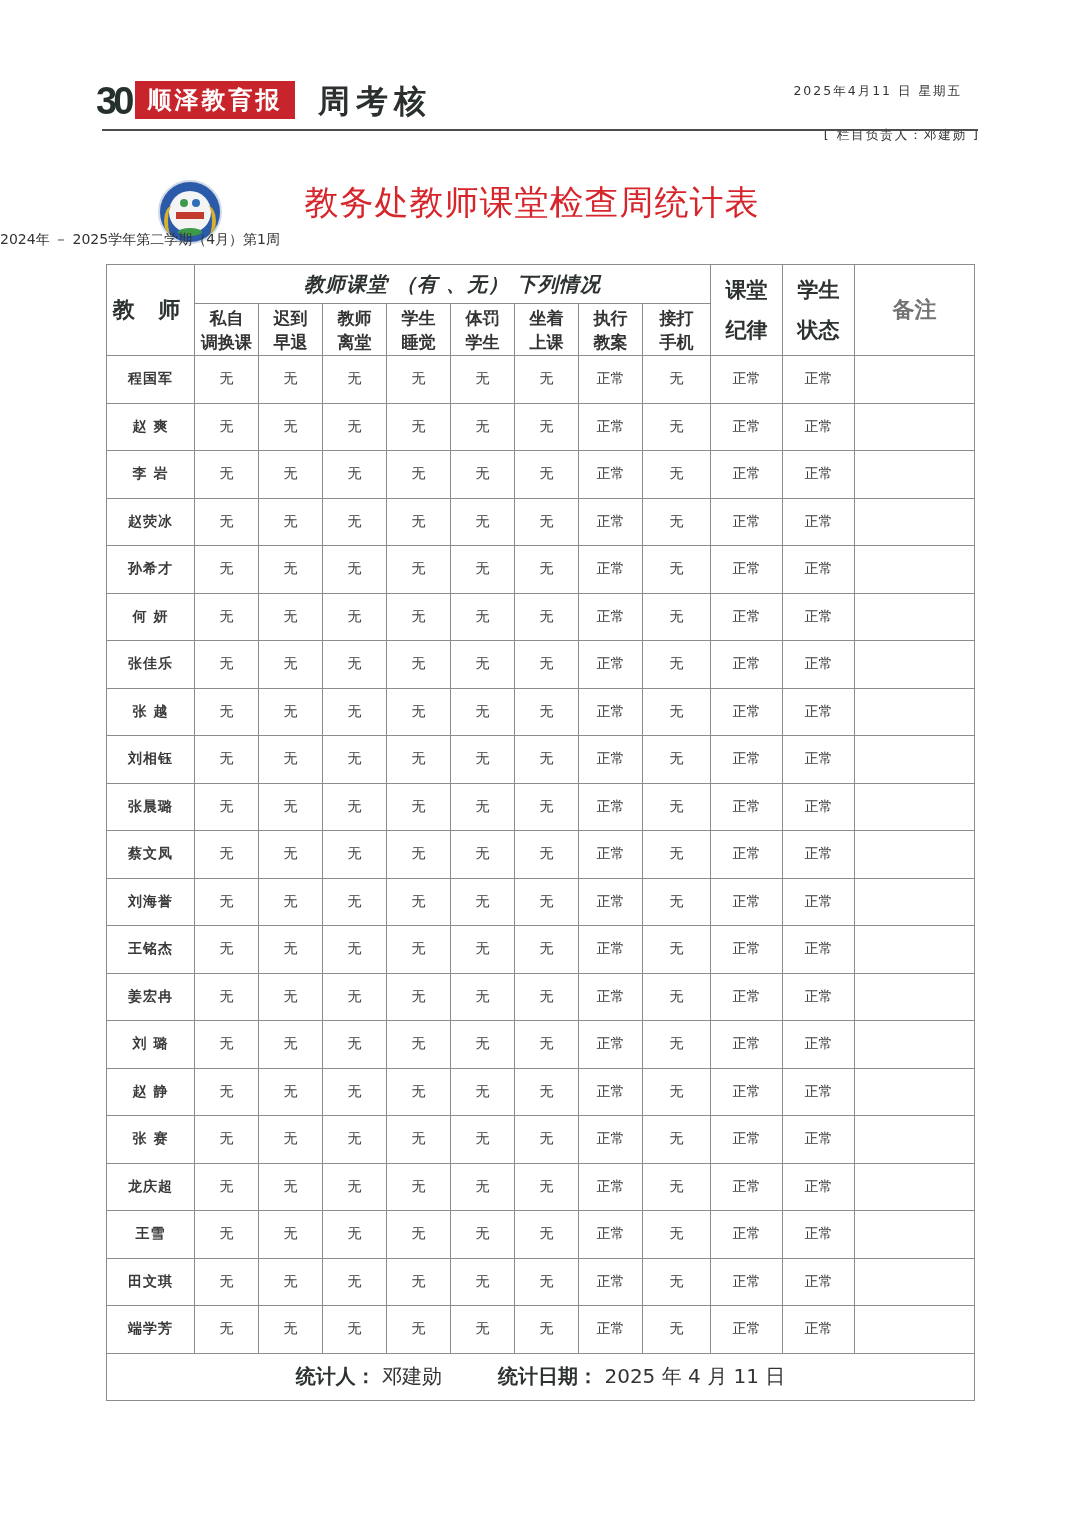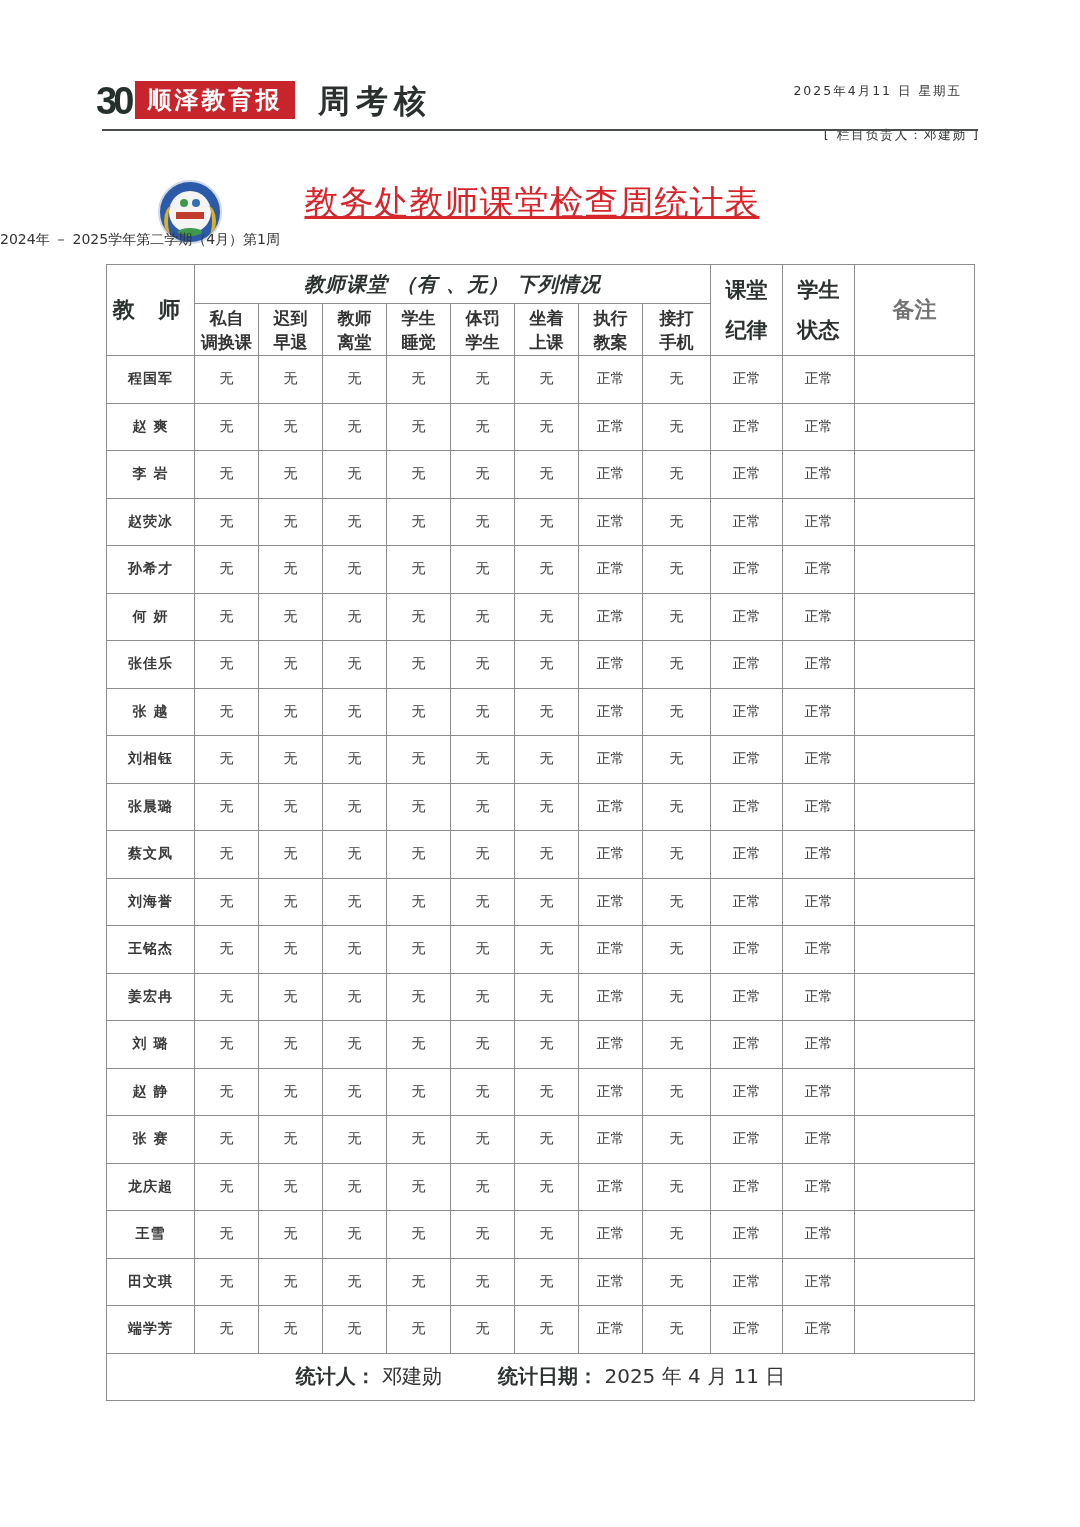--- a/index.html
+++ b/index.html
@@ -17,21 +17,21 @@
 
   .logo { position:absolute; left:158px; top:180px; width:64px; height:64px; border-radius:50%; background:#2a5aa8; border:2px solid #cfd9e8; box-sizing:border-box; overflow:hidden; }
   .logo .inner { position:absolute; left:9px; top:9px; width:42px; height:42px; border-radius:50%; background:#f4f4f4; }
   .logo .wheat-l { position:absolute; left:4px; top:24px; width:12px; height:30px; border-left:4px solid #d9b12a; border-radius:50%; }
   .logo .wheat-r { position:absolute; right:4px; top:24px; width:12px; height:30px; border-right:4px solid #d9b12a; border-radius:50%; }
   .logo .book { position:absolute; left:16px; top:30px; width:28px; height:7px; background:#c23a2c; }
   .logo .fig1 { position:absolute; left:20px; top:17px; width:8px; height:8px; border-radius:50%; background:#3e9a4a; }
   .logo .fig2 { position:absolute; left:32px; top:17px; width:8px; height:8px; border-radius:50%; background:#2f6fb8; }
   .logo .leaf { position:absolute; left:18px; top:46px; width:24px; height:8px; background:#3e9a4a; border-radius:50%; }
 
-  .doc-title { position:absolute; left:0; width:1064px; top:178px; text-align:center; font-size:34px; color:#d6262c; letter-spacing:1px; line-height:48px;text-decoration:underline; }
+  .doc-title { position:absolute; left:0; width:1064px; top:178px; text-align:center; font-size:34px; color:#d6262c; letter-spacing:1px; line-height:48px; }
   .doc-subtitle { position:absolute; left:0; width:1080px; top:229px; text-align:left; font-size:14px; color:#333; line-height:20px; }
 
   table.grid { position:absolute; left:106px; top:264px; width:868px; border-collapse:collapse; table-layout:fixed; }
   table.grid td, table.grid th { border:1px solid #8a8d8c; text-align:center; vertical-align:middle; padding:0; }
   .h-teacher { font-size:22px; font-weight:bold; letter-spacing:8px; color:#2c3230;margin-top:40px; }
   .h-group { height:38px; font-size:20px; font-weight:bold; color:#2c3230; letter-spacing:1px;font-style:italic; }
   .h-sub { height:51px; font-size:17px; font-weight:bold; line-height:24px; color:#333; }
   .h-big { font-size:21px; font-weight:bold; line-height:40px; color:#2c3230; }
   .h-remark { font-size:22px; font-weight:bold; color:#737373; }
   tr.data td { height:46.5px; font-size:14px; color:#3a3a3a; }

